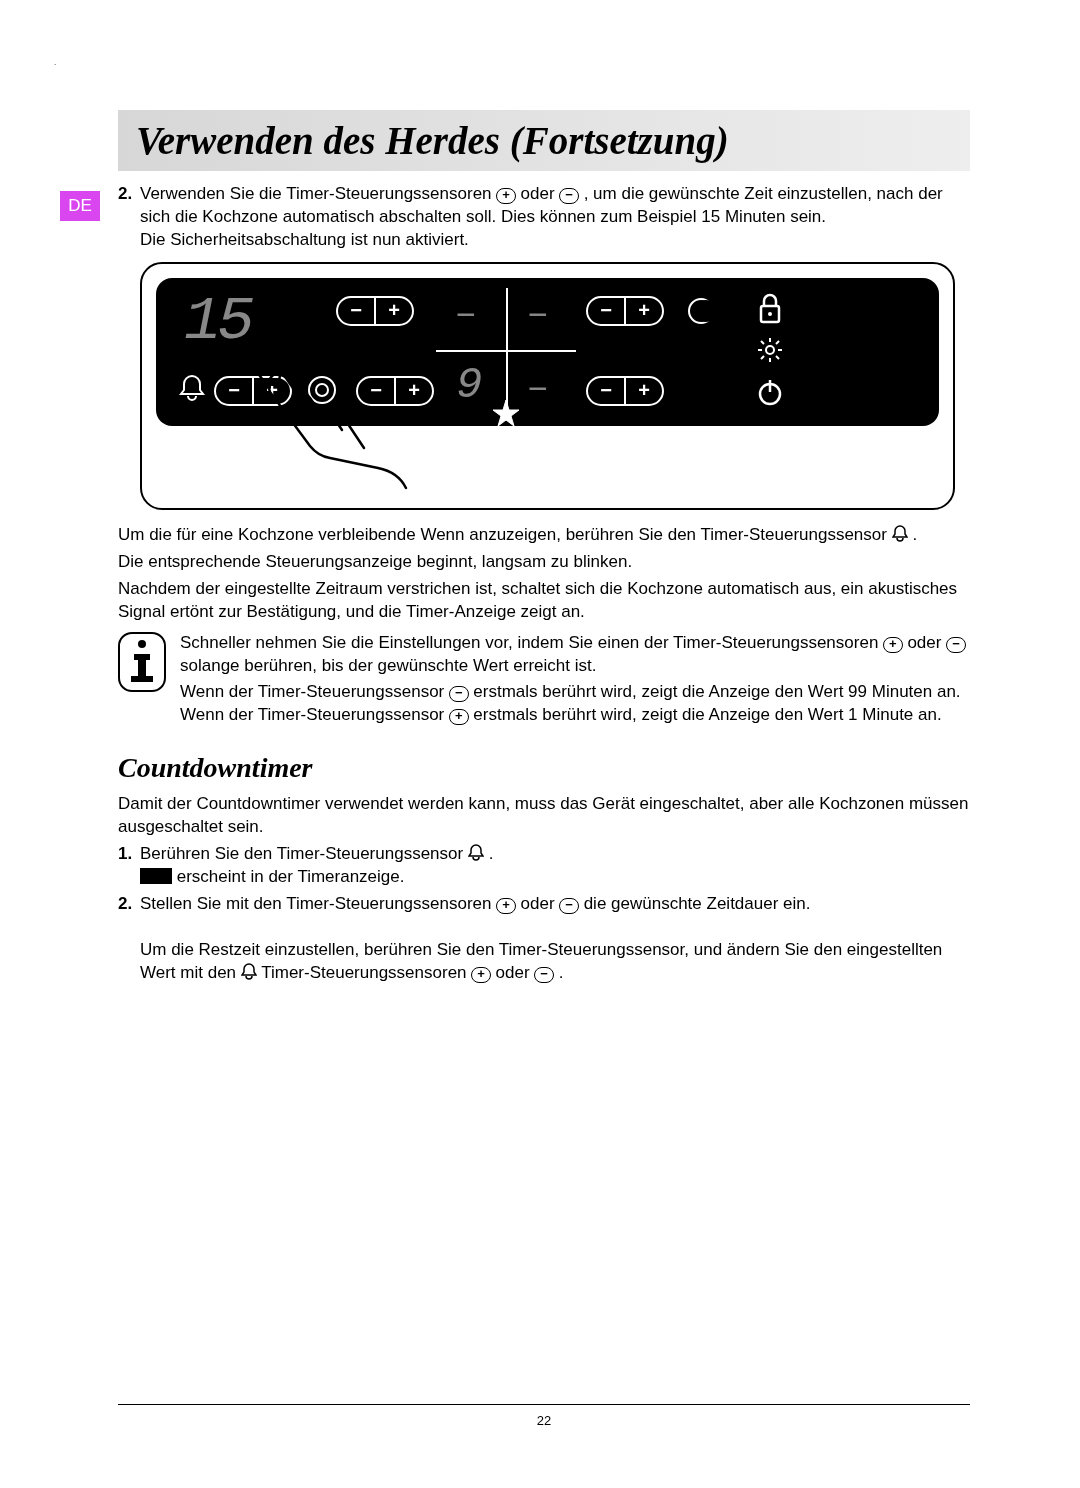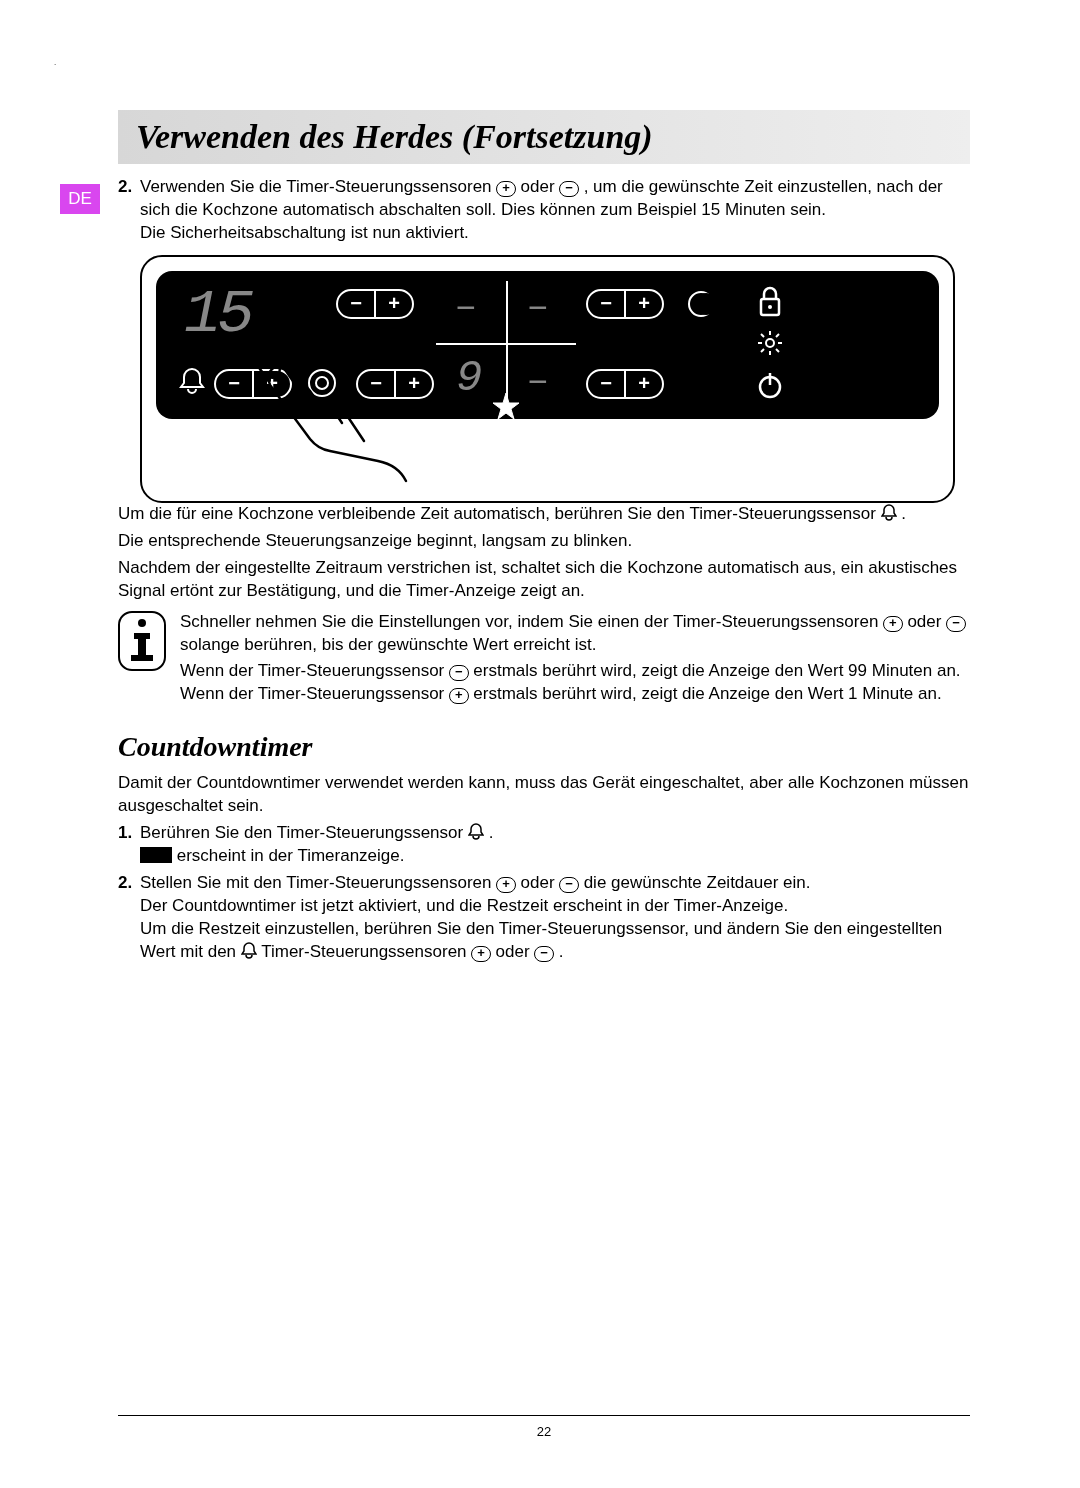--- a/index.html
+++ b/index.html
@@ -23,21 +23,21 @@
   .title-bar {
     background: linear-gradient(to right, #d7d7d7, #eeeeee);
     padding: 8px 18px;
     margin-left: 58px;
     margin-bottom: 12px;
   }
   .title-bar h1 {
     font-family: "Times New Roman", serif;
     font-weight: bold;
     font-style: italic;
-    font-size: 34px;
+    font-size: 39px;
   }
   .lang-badge {
     float: left;
     background: #d946ef;
     color: #fff;
     width: 40px;
     height: 30px;
     line-height: 30px;
     text-align: center;
     font-size: 17px;
@@ -72,21 +72,21 @@
     width: 32px;
     height: 16px;
     background: #000;
     vertical-align: -2px;
   }
   
   .panel-frame {
     border: 2px solid #000;
     border-radius: 22px;
     padding: 14px;
-    margin: 10px 0 0 22px;
+    margin: 10px 0 14px 22px;
     width: 815px;
     height: 248px;
     position: relative;
   }
   .panel-black {
     background: #000;
     border-radius: 16px;
     width: 100%;
     height: 148px;
     position: relative;
@@ -135,21 +135,21 @@
   .subhead {
     font-family: "Times New Roman", serif;
     font-style: italic;
     font-weight: bold;
     font-size: 28px;
     margin: 18px 0 6px 0;
   }
   .para { margin-bottom: 4px; }
   .footer {
     position: absolute;
-    bottom: 49px;
+    bottom: 60px;
     left: 118px;
     right: 110px;
     border-top: 1px solid #000;
     text-align: center;
     padding-top: 8px;
     font-size: 13px;
   }
 </style>
 </head>
 <body>
@@ -267,21 +267,21 @@
         <path d="M30 20 q-6 6 -2 16 l40 54 q8 10 20 12 l48 10 q20 4 28 20
                  M30 20 q8 -8 14 2 l18 26
                  M56 40 q6 -6 12 2 l14 20
                  M76 54 q6 -6 12 2 l12 18
                  M94 66 q6 -6 12 2 l16 24" fill="none" stroke="#000" stroke-width="2.5" stroke-linecap="round"></path>
         <ellipse cx="26" cy="14" rx="10" ry="16" fill="none" stroke="#000" stroke-width="2.5" transform="rotate(-30 26 14)"></ellipse>
       </svg>
     </div>
 
     <div class="para">
-      <span>Um die für eine Kochzone verbleibende Zeit automatisch, berühren Sie den Timer-Steuerungssensor </span>
+      <span>Um die für eine Kochzone verbleibende Wenn anzuzeigen, berühren Sie den Timer-Steuerungssensor </span>
       <svg class="bell-small" width="16" height="18">
         <path d="M8 2 a5 5 0 0 1 5 5 v3 l2 3 h-14 l2 -3 v-3 a5 5 0 0 1 5 -5 z M5 14 a3 3 0 0 0 6 0" fill="none" stroke="#000" stroke-width="1.5"></path>
       </svg>
       <span>.</span>
     </div>
     <div class="para">Die entsprechende Steuerungsanzeige beginnt, langsam zu blinken.</div>
     <div class="para">Nachdem der eingestellte Zeitraum verstrichen ist, schaltet sich die Kochzone automatisch aus, ein akustisches Signal ertönt zur Bestätigung, und die Timer-Anzeige zeigt an.</div>
 
     <div class="info-row">
       <div class="info-icon-box">
@@ -325,21 +325,21 @@
     </div>
 
     <div class="num-para">
       <div class="num">2.</div>
       <div class="txt">
         <span>Stellen Sie mit den Timer-Steuerungssensoren </span>
         <span class="pill">+</span>
         <span> oder </span>
         <span class="pill">−</span>
         <span> die gewünschte Zeitdauer ein.</span><br>
-        <span>Der Countdowntimer ist jetzt aktiviert, und die Restzeit erscheint in der Timer-Anzeige.</span><br>
+        <br>
         <span>Um die Restzeit einzustellen, berühren Sie den Timer-Steuerungssensor, und ändern Sie den eingestellten Wert mit den </span>
         <svg class="bell-small" width="16" height="18">
           <path d="M8 2 a5 5 0 0 1 5 5 v3 l2 3 h-14 l2 -3 v-3 a5 5 0 0 1 5 -5 z M5 14 a3 3 0 0 0 6 0" fill="none" stroke="#000" stroke-width="1.5"></path>
         </svg>
         <span> Timer-Steuerungssensoren </span>
         <span class="pill">+</span>
         <span> oder </span>
         <span class="pill">−</span>
         <span> .</span>
       </div>

